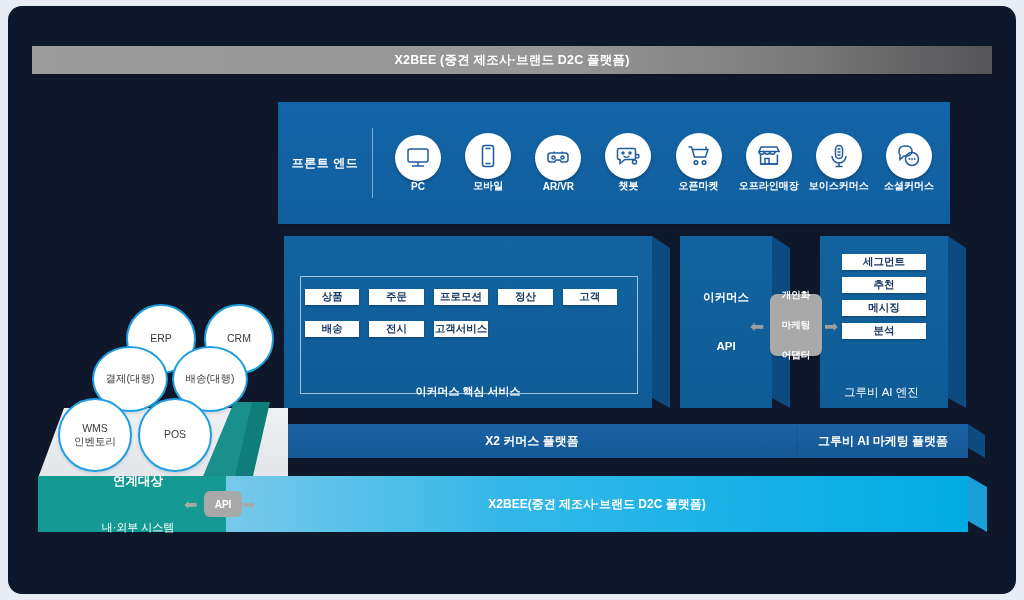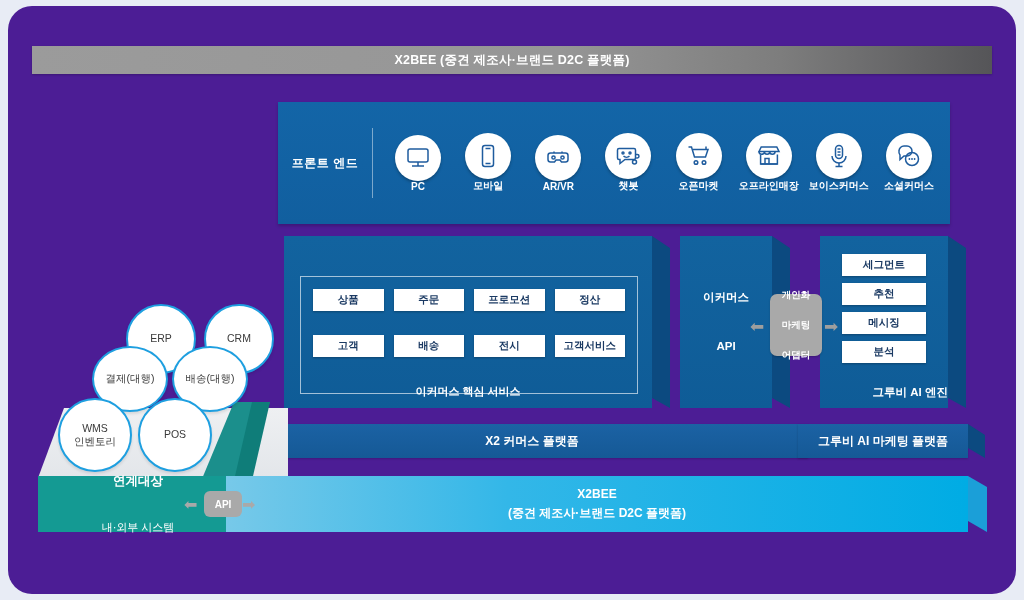--- a/index.html
+++ b/index.html
@@ -4,21 +4,21 @@
 <style>
   html,body{margin:0;padding:0;}
   body{
     width:1024px;height:600px;
     background:#e8ecf5;
     font-family:"Liberation Sans","DejaVu Sans",sans-serif;
     overflow:hidden;
   }
   #card{
     position:absolute;left:8px;top:6px;width:1008px;height:588px;
-    background:#4c1d95;border-radius:24px;
+    background:#0f172a;border-radius:14px;
   }
   #stage{position:absolute;left:0;top:0;width:1008px;height:588px;}
 
   
   .titlebar{
     position:absolute;left:24px;top:40px;width:960px;height:28px;
     background:linear-gradient(to right,#9b9b9b 0%,#969696 55%,#7d7d7d 78%,#555558 100%);
     color:#fff;font-size:12.5px;font-weight:bold;
     display:flex;align-items:center;justify-content:center;letter-spacing:.2px;
     box-shadow:0 1px 2px rgba(0,0,0,.22);
@@ -53,44 +53,44 @@
   .blk .side{position:absolute;top:0;width:18px;height:100%;background:#0c4a80;}
 
   
   #backoffice{left:276px;top:230px;width:368px;height:172px;}
   #bo-side{left:368px;
     clip-path:polygon(0 0,100% 12px,100% 100%,0 calc(100% - 10px));}
   .bo-title{position:absolute;left:0;top:12px;width:100%;text-align:center;
     color:#fff;font-size:12.5px;font-weight:bold;}
   .bo-inner{position:absolute;left:16px;top:40px;width:336px;height:116px;
     border:1px solid rgba(255,255,255,.62);}
-  .bo-grid{position:absolute;left:12px;top:12px;width:312px;
-    display:grid;grid-template-columns:repeat(4,1fr);gap:24px 10px;}
+  .bo-grid{position:absolute;left:4px;top:12px;width:312px;
+    display:grid;grid-template-columns:repeat(5,1fr);gap:16px 10px;}
   .chip{
-    height:22px;background:#fff;display:flex;align-items:center;justify-content:center;
+    height:16px;background:#fff;display:flex;align-items:center;justify-content:center;
     font-size:10.5px;font-weight:bold;color:#1b3a63;
     box-shadow:0 1px 2px rgba(0,0,0,.28);
   }
   .bo-foot{position:absolute;left:0;bottom:9px;width:100%;text-align:center;
     color:#fff;font-size:11px;font-weight:bold;}
 
   
   #ecapi{left:672px;top:230px;width:92px;height:172px;}
   #ec-side{left:92px;clip-path:polygon(0 0,100% 12px,100% 100%,0 calc(100% - 10px));}
   .ec-text{position:absolute;left:0;top:0;width:100%;height:100%;
     display:flex;flex-direction:column;align-items:center;justify-content:center;
     color:#fff;font-size:11.5px;font-weight:bold;line-height:1.45;gap:32px;}
 
   
   #aiengine{left:812px;top:230px;width:128px;height:172px;}
   #ai-side{left:128px;clip-path:polygon(0 0,100% 12px,100% 100%,0 calc(100% - 10px));}
   .ai-list{position:absolute;left:22px;top:18px;width:84px;
     display:flex;flex-direction:column;gap:7px;}
-  .ai-foot{position:absolute;left:0;bottom:8px;width:100%;text-align:right;
-    color:#fff;font-size:11.5px;font-weight:bold;}
+  .ai-foot{position:absolute;left:0;bottom:8px;width:100%;text-align:left;
+    color:#fff;font-size:11.5px;font-weight:normal;padding-left:24px;}
 
   
   .adapter{
     position:absolute;left:762px;top:288px;width:52px;height:62px;
     background:#a9a9a9;border-radius:7px;color:#fff;
     font-size:9.5px;font-weight:bold;line-height:1.5;
     display:flex;flex-direction:column;align-items:center;justify-content:center;
     box-shadow:0 1px 2px rgba(0,0,0,.2);z-index:6;gap:16px;
   }
   .arw{position:absolute;top:312px;color:#9e9e9e;font-size:17px;line-height:1;z-index:6;}
@@ -108,21 +108,21 @@
     background:#0c4a80;clip-path:polygon(0 0,100% 11px,100% 100%,0 calc(100% - 10px));}
   #strip-ai{left:790px;top:418px;width:170px;}
   #strip-ai::after{content:"";position:absolute;right:-17px;top:0;width:17px;height:100%;
     background:#0c4a80;clip-path:polygon(0 0,100% 11px,100% 100%,0 calc(100% - 10px));}
 
   
   .bottombar{
     position:absolute;left:218px;top:470px;width:742px;height:56px;
     background:linear-gradient(to right,#77c9e9 0%,#33b7e8 38%,#00ace4 100%);
     color:#fff;text-align:center;font-size:12px;font-weight:bold;line-height:1.55;
-    display:flex;flex-direction:column;align-items:center;justify-content:center;
+    display:flex;flex-direction:row;align-items:center;justify-content:center;
   }
   .bottombar::after{content:"";position:absolute;right:-19px;top:0;width:19px;height:100%;
     background:#1b9fd8;clip-path:polygon(0 0,100% 11px,100% 100%,0 calc(100% - 11px));}
 
   
   .teal{
     position:absolute;left:30px;top:470px;width:200px;height:56px;
     background:#149a93;color:#fff;text-align:center;
     display:flex;flex-direction:column;align-items:center;justify-content:center;gap:28px;
   }

